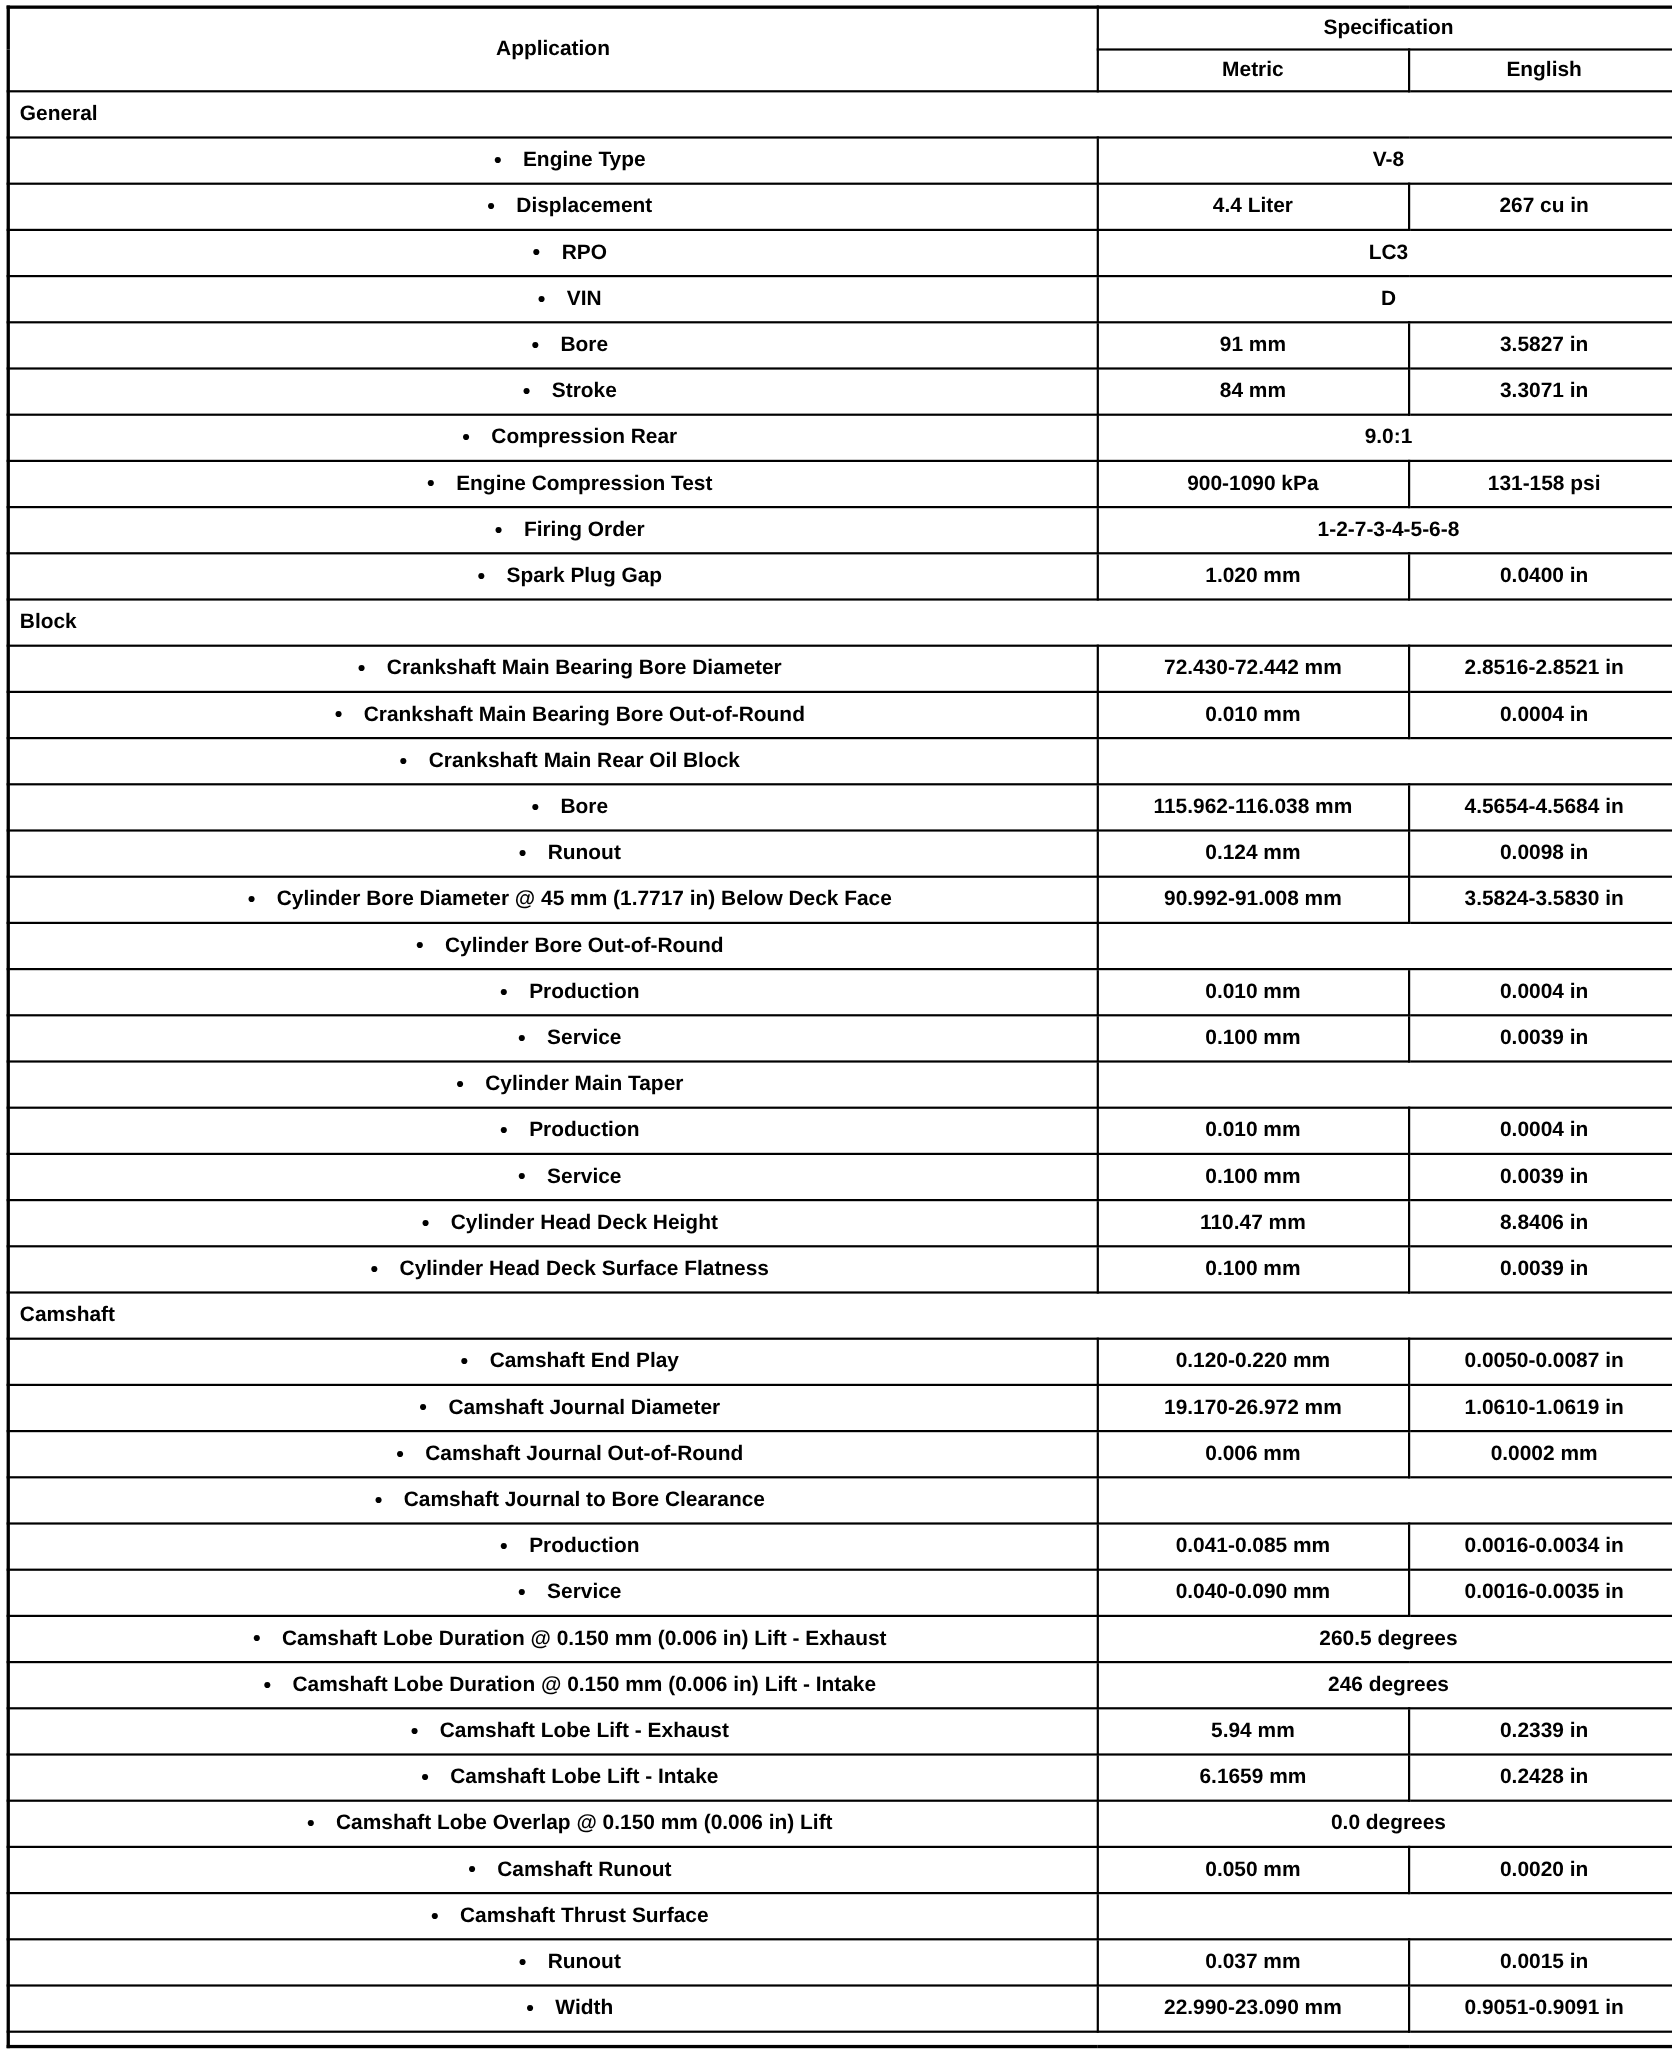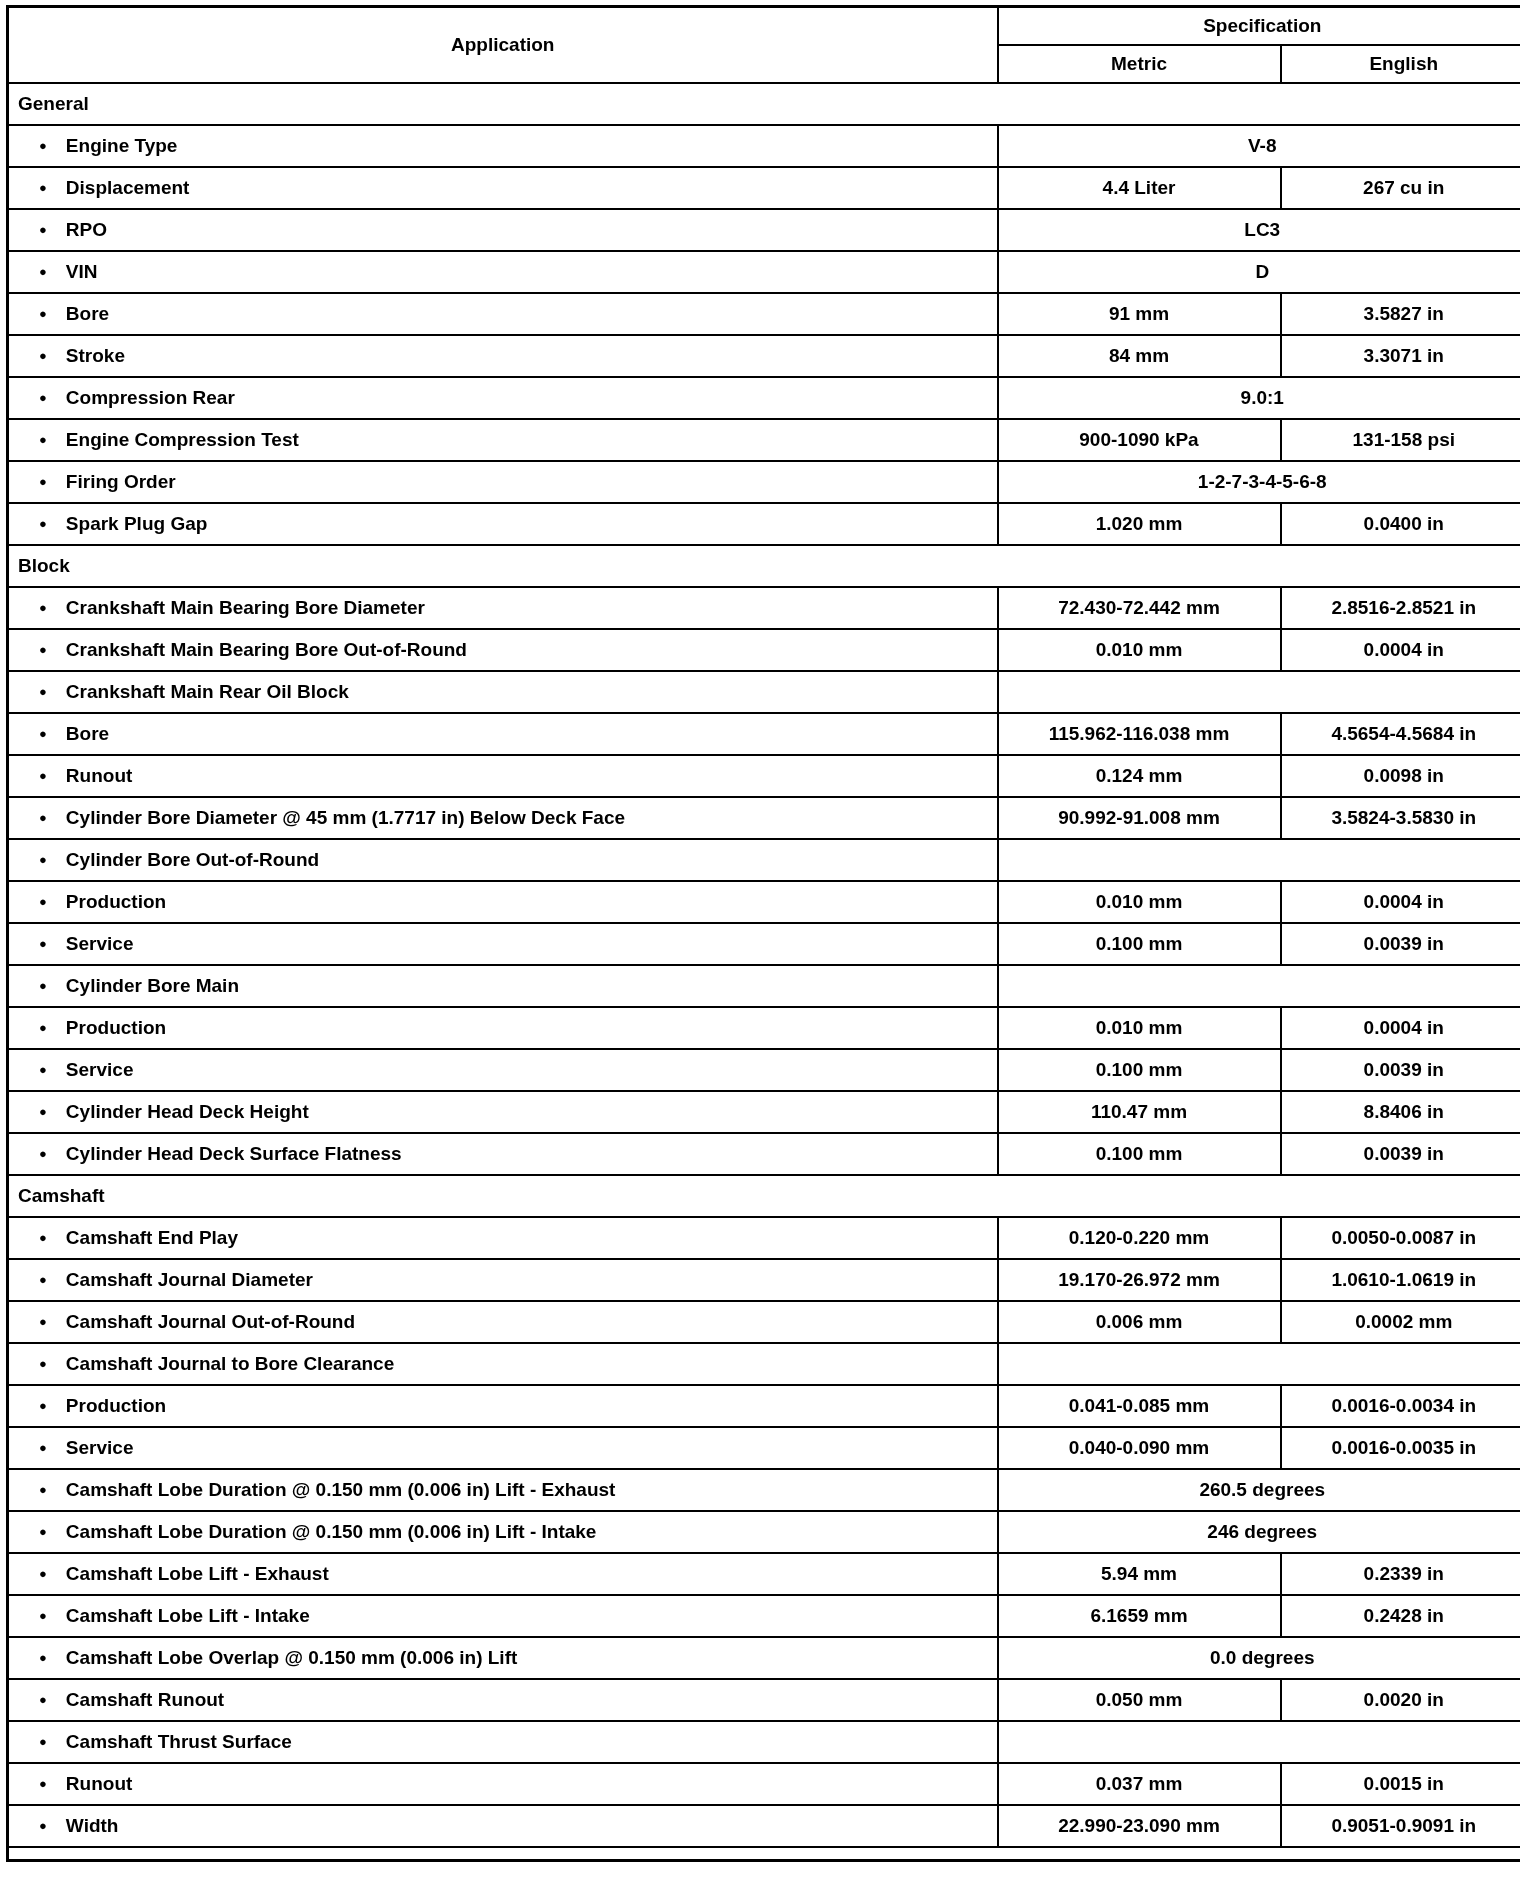--- a/index.html
+++ b/index.html
@@ -38,21 +38,21 @@
   }
   tbody td {
     height: 42px;
     vertical-align: middle;
   }
   td.section-cell {
     text-align: left;
     padding-left: 9px;
   }
   td.label-cell {
-    text-align: left;
+    text-align: center;
     padding-left: 30px;
   }
   .bullet {
     display: inline-block;
     font-size: 13px;
     margin-right: 19px;
     vertical-align: 2px;
   }
   td.value-cell,
   td.span-cell {
@@ -171,21 +171,21 @@
         <td class="label-cell"><span class="bullet">●</span><span>Production</span></td>
         <td class="value-cell">0.010 mm</td>
         <td class="value-cell">0.0004 in</td>
       </tr>
       <tr>
         <td class="label-cell"><span class="bullet">●</span><span>Service</span></td>
         <td class="value-cell">0.100 mm</td>
         <td class="value-cell">0.0039 in</td>
       </tr>
       <tr>
-        <td class="label-cell"><span class="bullet">●</span><span>Cylinder Bore Main</span></td>
+        <td class="label-cell"><span class="bullet">●</span><span>Cylinder Main Taper</span></td>
         <td colspan="2" class="span-cell"></td>
       </tr>
       <tr>
         <td class="label-cell"><span class="bullet">●</span><span>Production</span></td>
         <td class="value-cell">0.010 mm</td>
         <td class="value-cell">0.0004 in</td>
       </tr>
       <tr>
         <td class="label-cell"><span class="bullet">●</span><span>Service</span></td>
         <td class="value-cell">0.100 mm</td>

